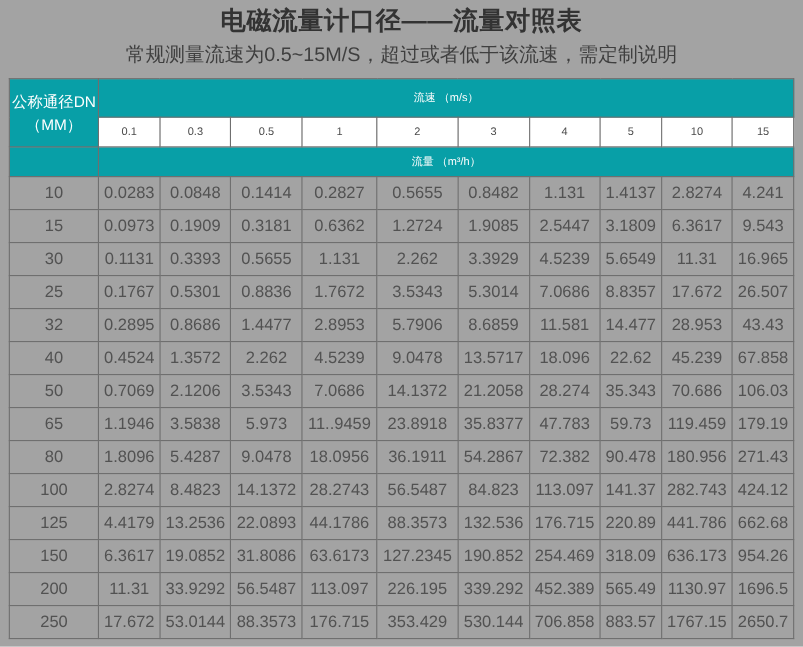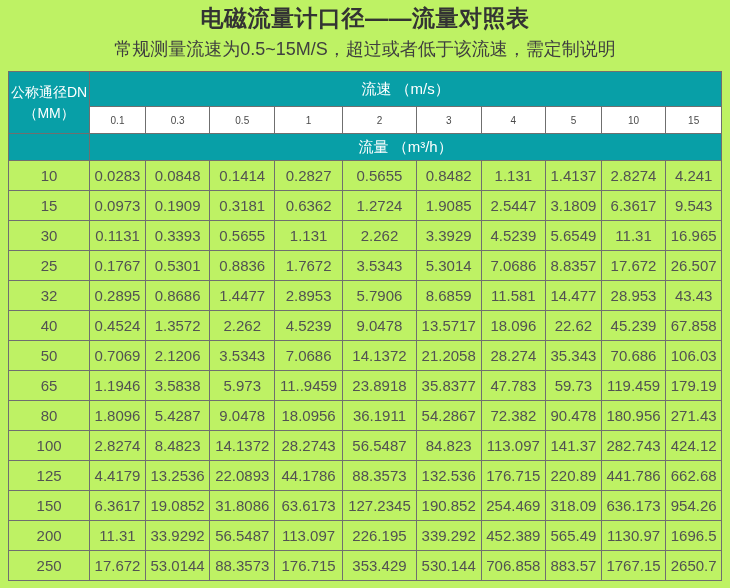--- a/index.html
+++ b/index.html
@@ -1,19 +1,19 @@
 <!DOCTYPE html>
 <html><head>
 <meta charset="utf-8">
 <style>
   html, body { margin: 0; padding: 0; background: #ffffff; }
   .page {
     width: 730px;
     height: 588px;
-    background: #bef264;
+    background: #a3a3a3;
     font-family: "Liberation Sans", "DejaVu Sans", sans-serif;
     overflow: hidden;
     box-sizing: border-box;
   }
   .page-title {
     margin: 5px 0 0;
     text-align: center;
     font-size: 23px;
     line-height: 27px;
     font-weight: 700;
@@ -38,21 +38,21 @@
     border: 1px solid #6f6f6f;
     text-align: center;
     vertical-align: middle;
     padding: 0 2px;
     white-space: nowrap;
   }
   .teal {
     background: #089fa7;
     color: #ffffff;
     font-weight: 400;
-    font-size: 15px;
+    font-size: 10px;
   }
   .corner-cell {
     width: 75px;
     font-size: 14px;
     line-height: 1.45;
     padding: 2px 4px;
   }
   .band-cell { height: 34px; }
   .flow-band-cell { height: 26px; }
   .empty-cell { width: 75px; }

